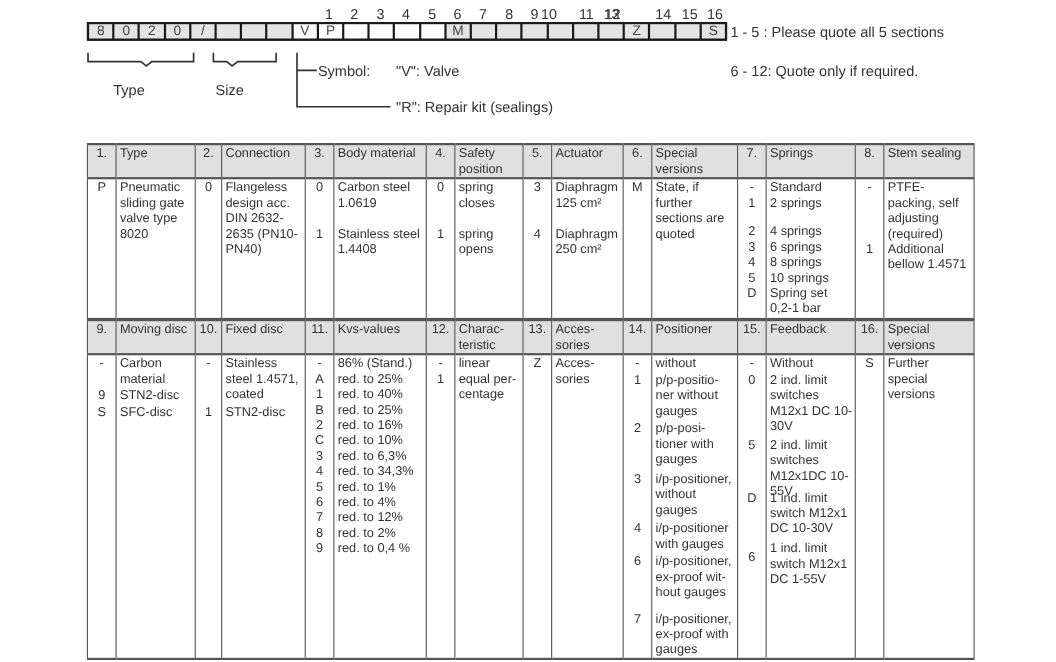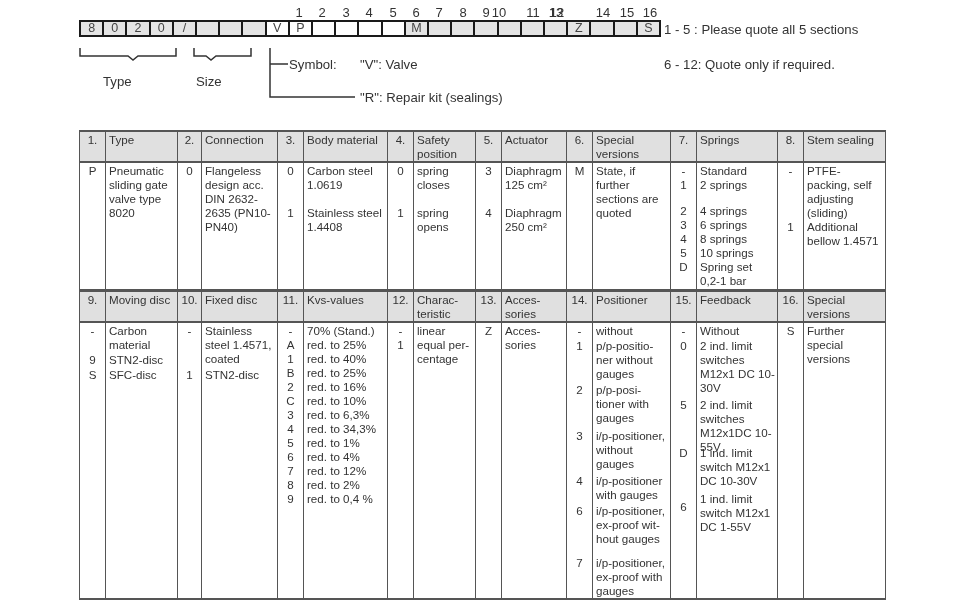--- a/index.html
+++ b/index.html
@@ -194,21 +194,21 @@
       <span class="it">8 springs</span>
       <span class="it">10 springs</span>
       <span class="it">Spring set 0,2-1 bar</span>
     </td>
 
     <td class="num">
       <span class="it" style="height:56px">-</span>
       <span class="it">1</span>
     </td>
     <td>
-      <span class="it" style="height:56px">PTFE-packing, self adjusting (sliding)</span>
+      <span class="it" style="height:56px">PTFE-packing, self adjusting (required)</span>
       <span class="it">Additional bellow 1.4571</span>
     </td>
   </tr>
 </tbody>
   </table>
 
 <table class="spec" style="left:79px; top:290px; width:806px;">
   <colgroup>
     <col style="width:26px">
       <col style="width:72px">
@@ -277,21 +277,21 @@
       <span class="it">C</span>
       <span class="it">3</span>
       <span class="it">4</span>
       <span class="it">5</span>
       <span class="it">6</span>
       <span class="it">7</span>
       <span class="it">8</span>
       <span class="it">9</span>
     </td>
     <td>
-      <span class="it">70% (Stand.)</span>
+      <span class="it">86% (Stand.)</span>
       <span class="it">red. to 25%</span>
       <span class="it">red. to 40%</span>
       <span class="it">red. to 25%</span>
       <span class="it">red. to 16%</span>
       <span class="it">red. to 10%</span>
       <span class="it">red. to 6,3%</span>
       <span class="it">red. to 34,3%</span>
       <span class="it">red. to 1%</span>
       <span class="it">red. to 4%</span>
       <span class="it">red. to 12%</span>

